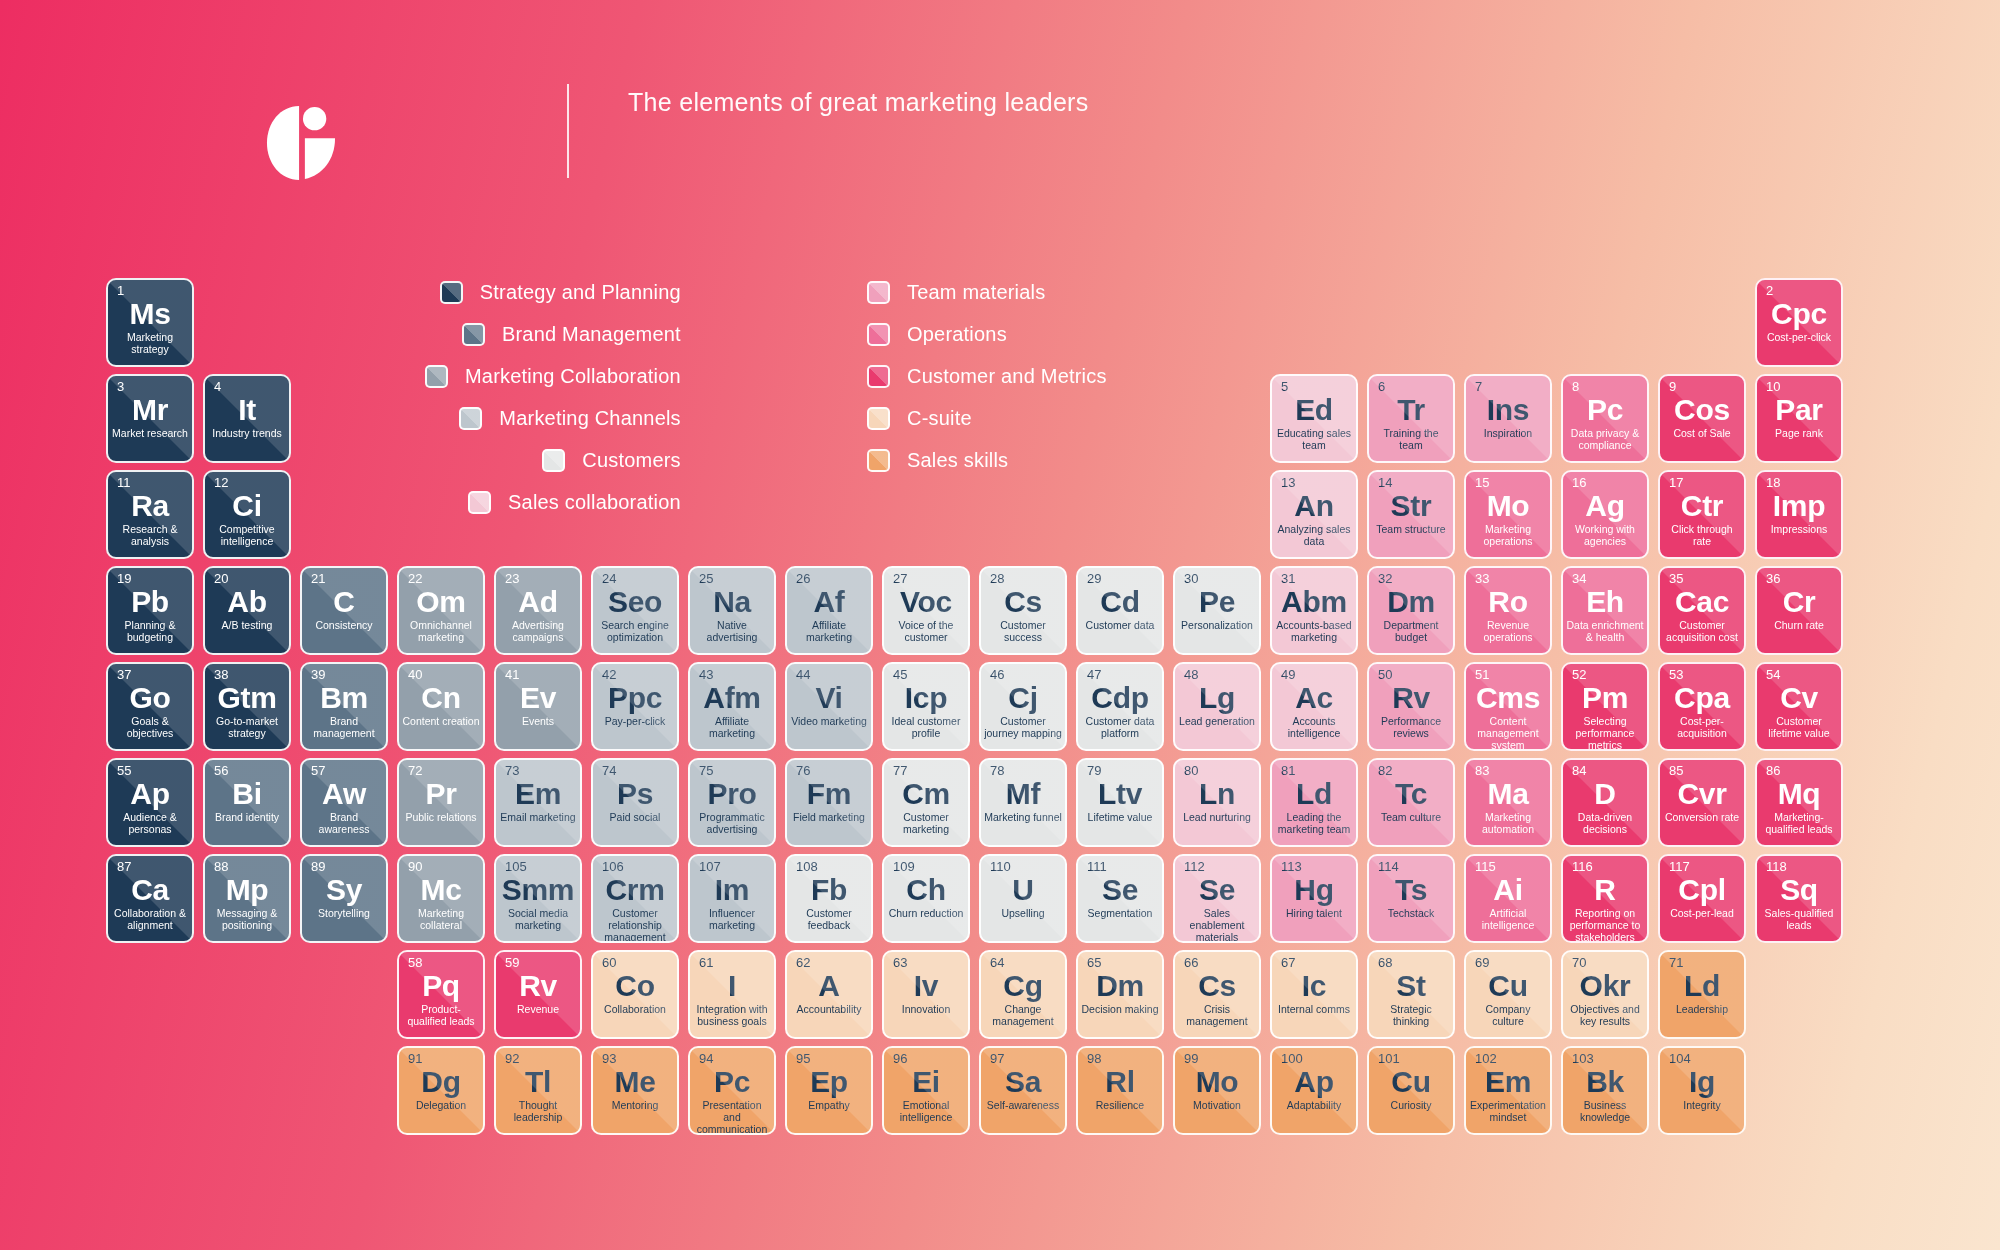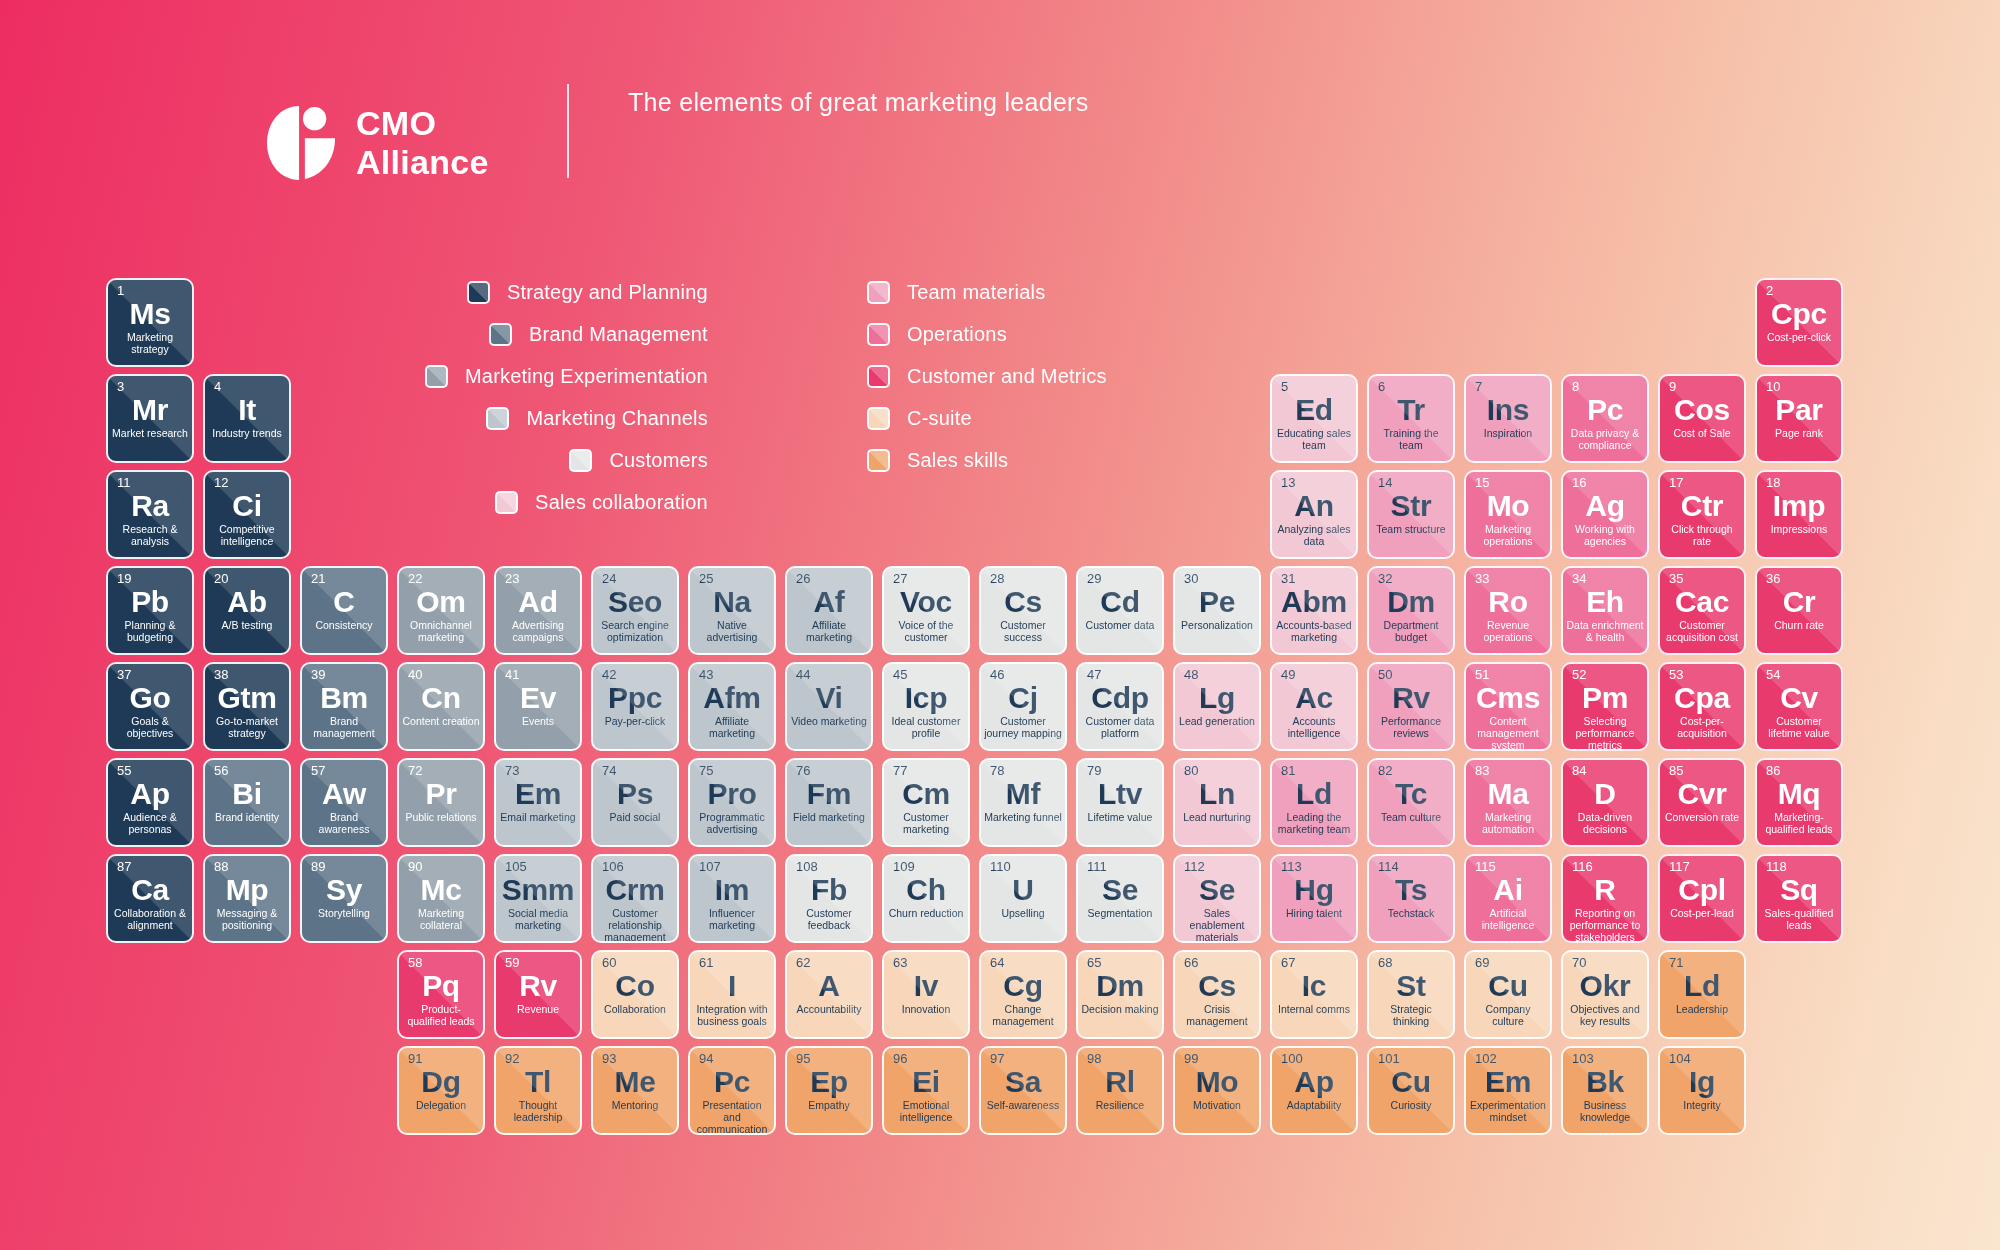--- a/index.html
+++ b/index.html
@@ -42,44 +42,40 @@
 <body>
 
 <div id="canvas">
 
   <div class="brand">
     <svg width="70" height="78" viewBox="0 0 72 78">
       <path d="M34 1 C15 1 1 18 1 39 C1 60 15 77 34 77 Z" fill="#ffffff"></path>
       <circle cx="50" cy="14" r="12" fill="#ffffff"></circle>
       <path d="M40 34 H71 C71 56 58 72 40 76 Z" fill="#ffffff"></path>
     </svg>
-    <div class="brand-name">
-      <div>CMO</div>
-      <div>Alliance</div>
-    </div>
   </div>
 
   <div class="header-divider"></div>
 
   <div class="titles">
     <div class="sub-title">The elements of great marketing leaders</div>
   </div>
 
   <div class="legend-col c1">
       <div class="legend-item">
         <span class="swatch" style="background: rgb(30, 58, 86);"></span>
         <span class="legend-label">Strategy and Planning</span>
       </div>
       <div class="legend-item">
         <span class="swatch" style="background: rgb(93, 116, 136);"></span>
         <span class="legend-label">Brand Management</span>
       </div>
       <div class="legend-item">
         <span class="swatch" style="background: rgb(147, 160, 171);"></span>
-        <span class="legend-label">Marketing Experimentation</span>
+        <span class="legend-label">Marketing Collaboration</span>
       </div>
       <div class="legend-item">
         <span class="swatch" style="background: rgb(189, 198, 205);"></span>
         <span class="legend-label">Marketing Channels</span>
       </div>
       <div class="legend-item">
         <span class="swatch" style="background: rgb(228, 230, 230);"></span>
         <span class="legend-label">Customers</span>
       </div>
       <div class="legend-item">

